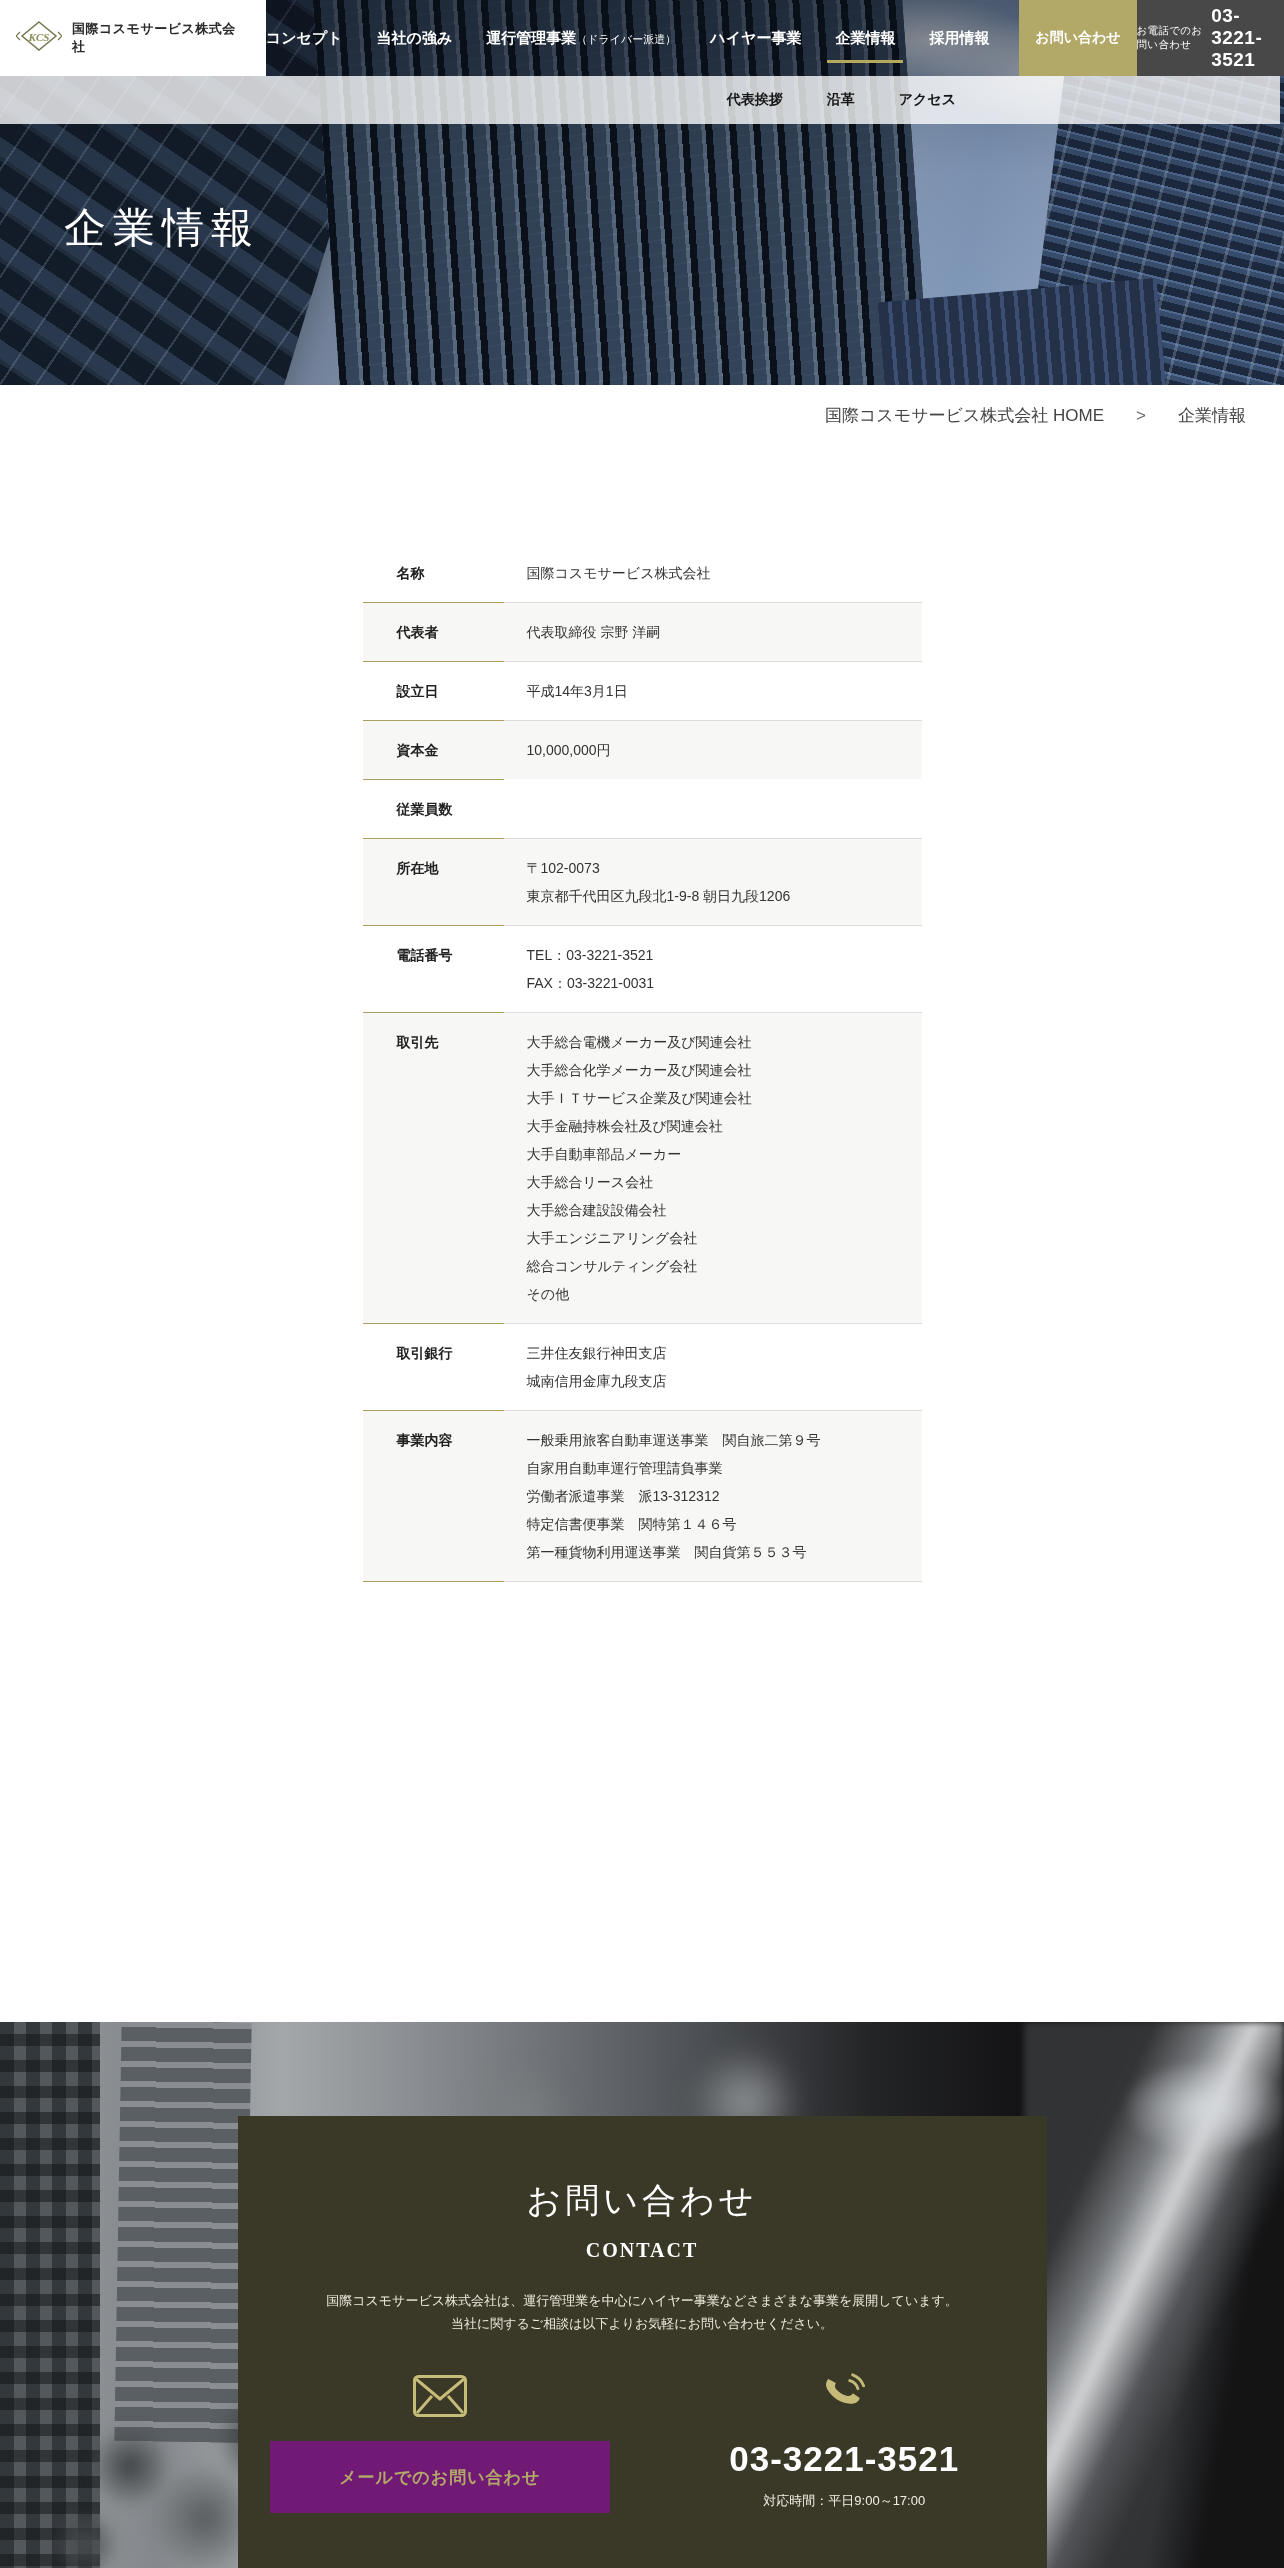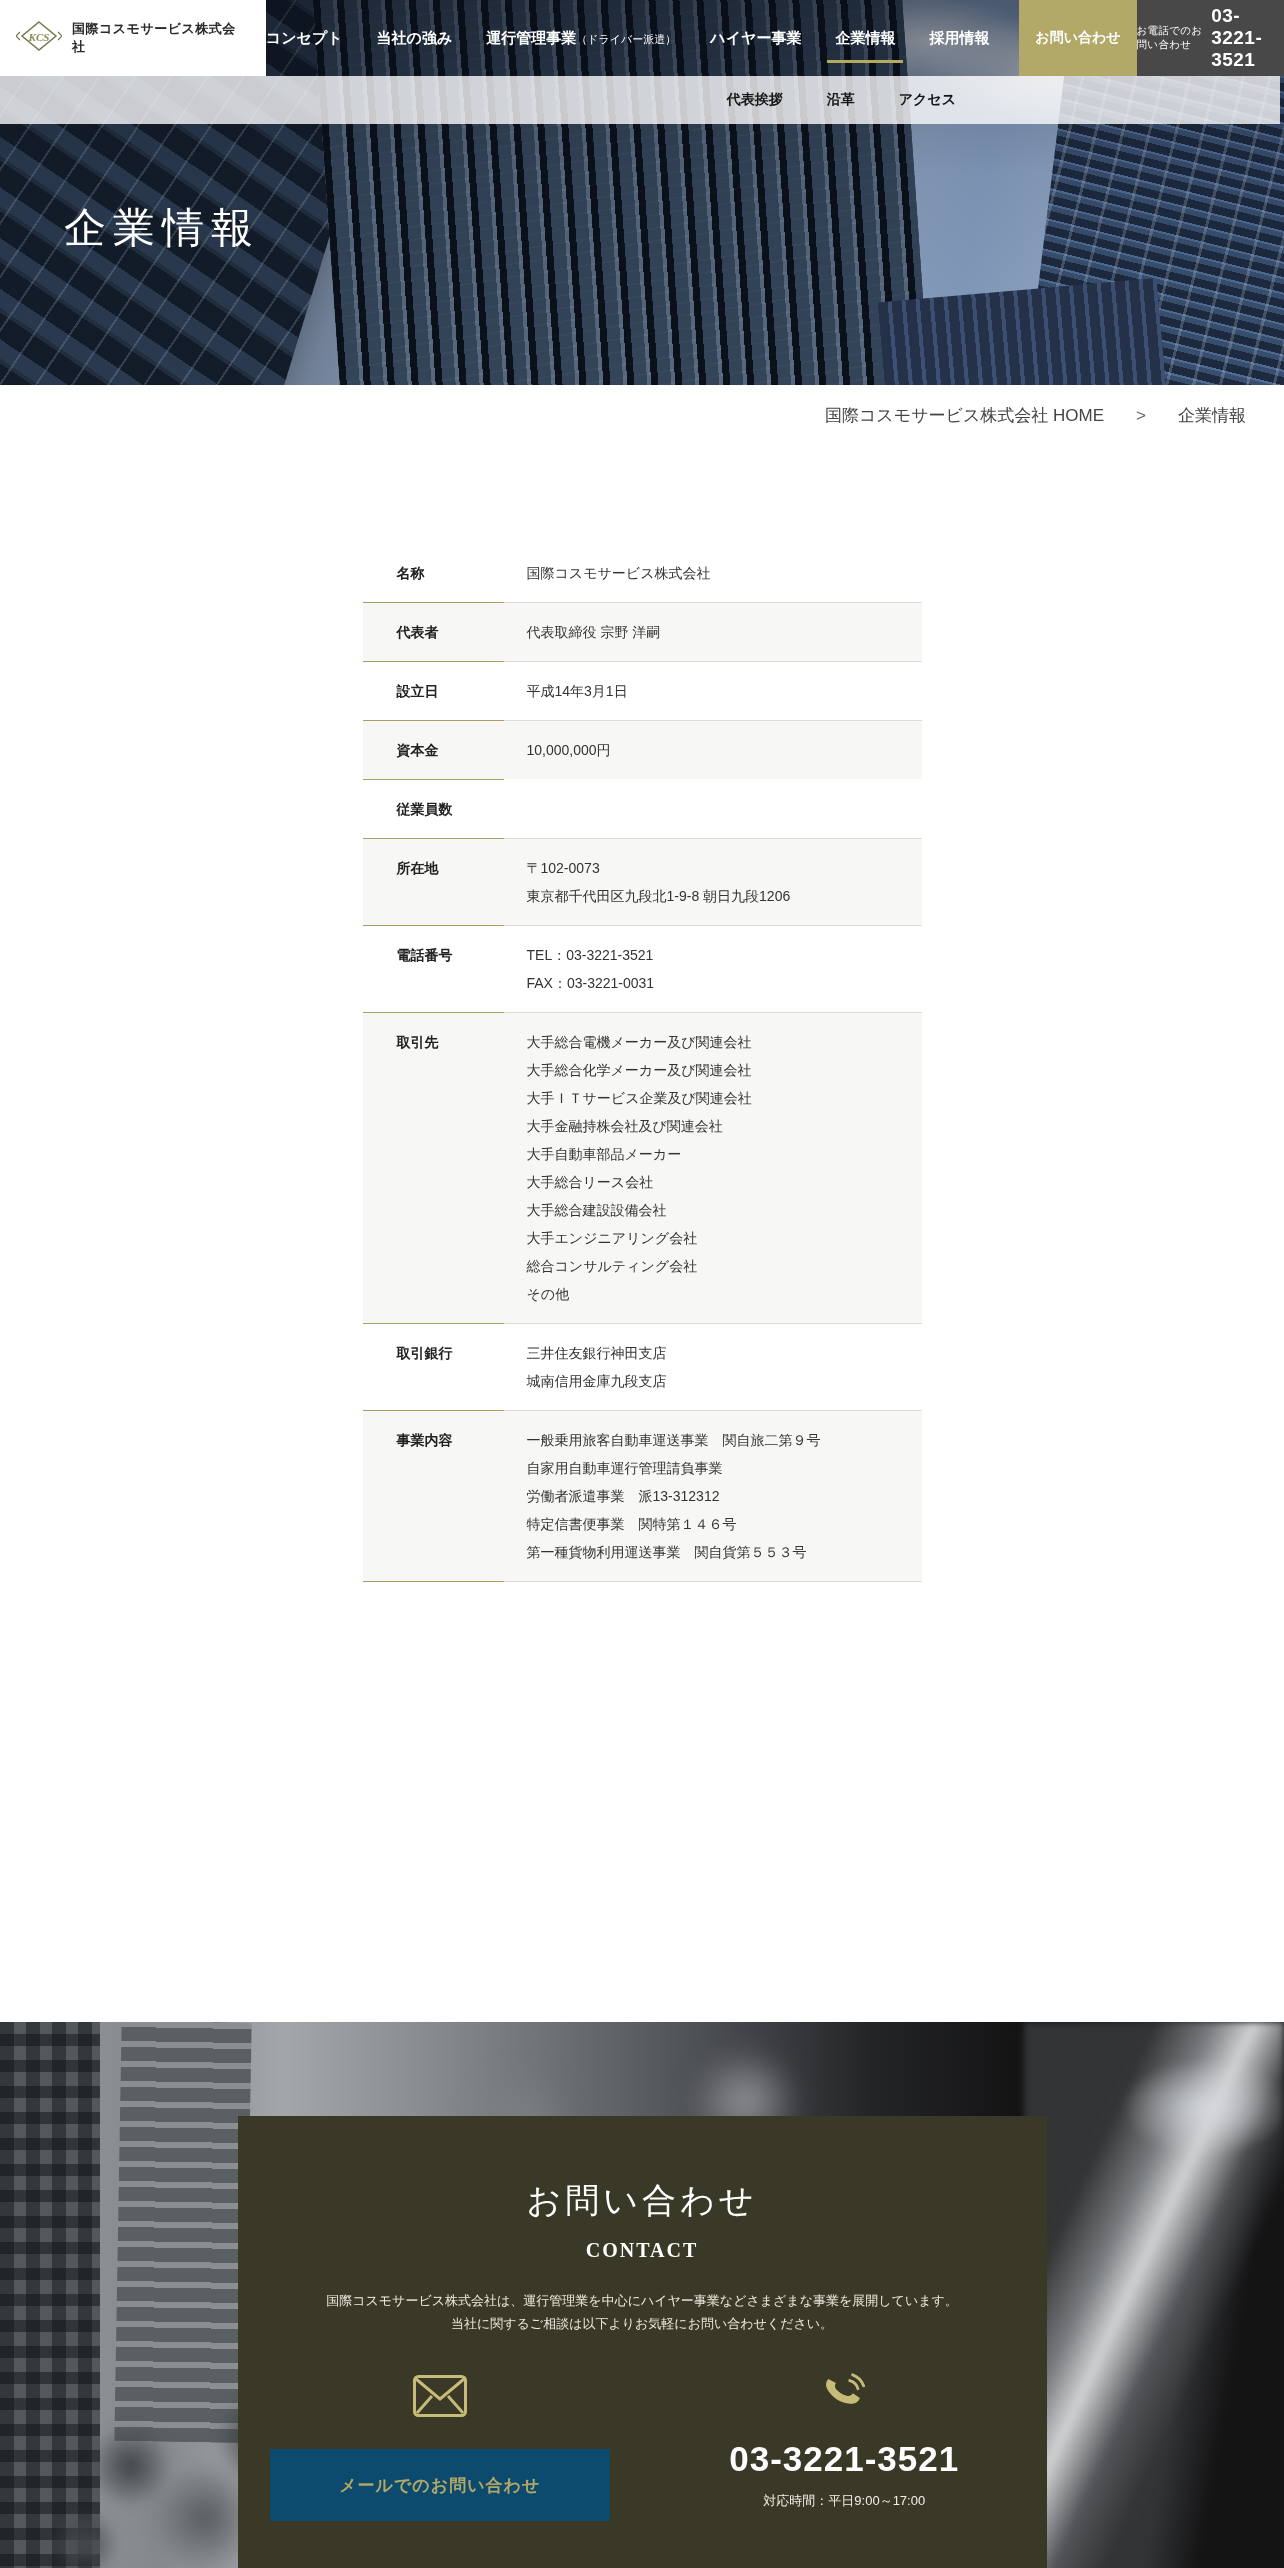--- a/index.html
+++ b/index.html
@@ -95,21 +95,21 @@
     linear-gradient(115deg,transparent 25%,rgba(190,194,197,.5) 36%,rgba(235,237,239,.85) 44%,rgba(130,134,138,.4) 54%,transparent 64%),
     linear-gradient(100deg,rgba(80,83,86,.5) 60%,rgba(20,20,21,.9) 75%),#141415}
 
   .contact-card{position:relative;width:809px;height:463px;margin:94px auto 0;background:var(--card_bg);color:#fff;text-align:center;z-index:2}
   .contact-title{font-family:"Liberation Serif","DejaVu Serif",serif;font-weight:400;font-size:34px;letter-spacing:4px;padding-top:62px}
   .contact-sub{font-family:"Liberation Serif","DejaVu Serif",serif;font-weight:bold;font-size:20px;letter-spacing:2px;margin-top:15px}
   .contact-desc{margin-top:27px;font-size:13px;line-height:23px;color:#edebdf}
   .contact-cols{display:flex;margin-top:32px}
   .col{flex:1;display:flex;flex-direction:column;align-items:center}
   .icon-box{height:50px;display:flex;align-items:flex-end;justify-content:center}
-  .mail-btn{width:340px;height:72px;margin-top:32px;background:#0c4a6e;color:var(--accent);
+  .mail-btn{width:340px;height:72px;margin-top:24px;background:#701a75;color:var(--accent);
     font-size:17px;font-weight:bold;display:flex;align-items:center;justify-content:center;letter-spacing:1px}
   .big-phone{font-size:35px;font-weight:bold;letter-spacing:1px;margin-top:22px}
   .hours{font-size:13px;margin-top:13px;color:#f2f0e6}
 </style>
 </head>
 <body>
 
 <div class="page">
 
   <section class="hero">

